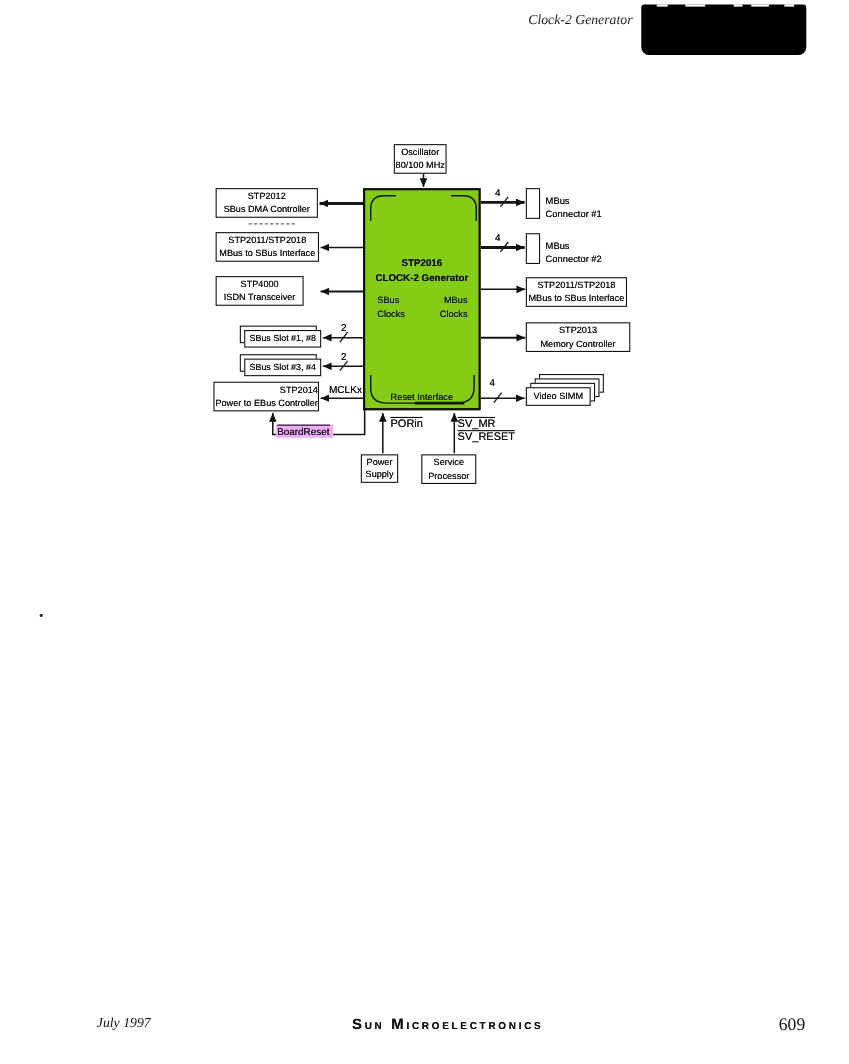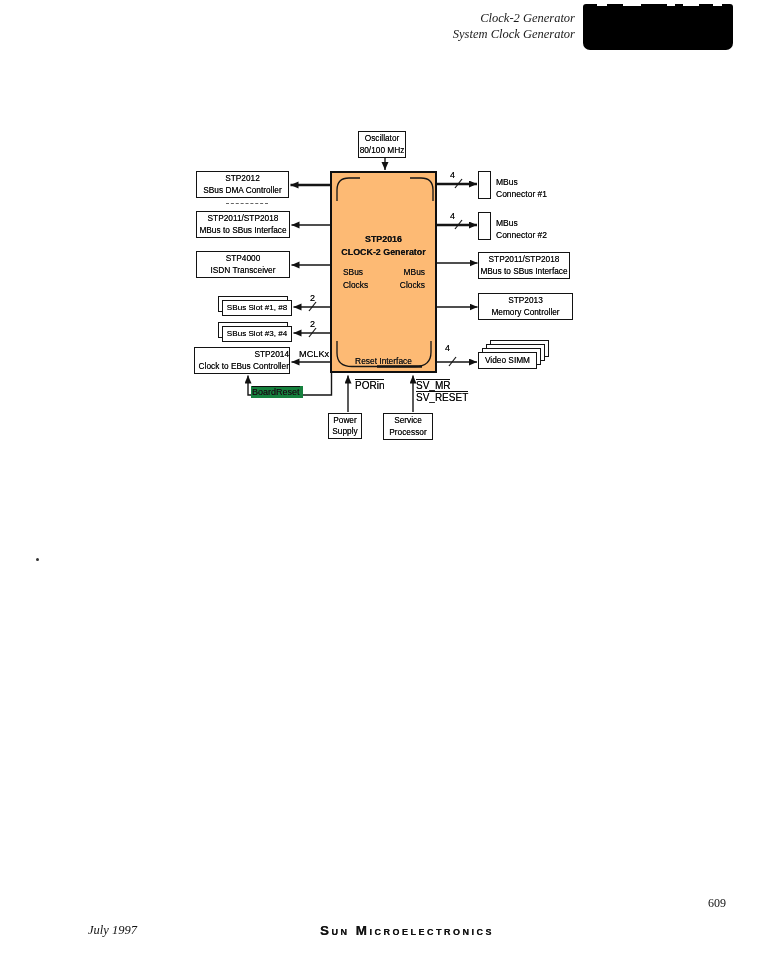--- a/index.html
+++ b/index.html
@@ -7,48 +7,47 @@
         font-family:"Liberation Sans",sans-serif;color:#111;}
   .hdr-titles{position:absolute;left:300px;top:11px;width:275px;text-align:right;
         font-family:"Liberation Serif",serif;font-style:italic;font-size:12.5px;line-height:15.5px;color:#1a1a1a;}
   .black-tab{position:absolute;left:583px;top:4px;width:150px;height:46px;background:#000;border-radius:3px 3px 7px 7px;}
   .black-tab span{position:absolute;top:0;height:2px;background:#fff;display:block;}
   .box{position:absolute;box-sizing:border-box;border:1.8px solid #131313;background:#fff;text-align:center;
        font-size:8.3px;line-height:11.5px;color:#0d0d0d;text-shadow:0 0 0.4px #333;
        display:flex;flex-direction:column;justify-content:center;}
   .box div{white-space:nowrap;}
   .slotbox{font-size:8.1px;}
-  .mainbox{position:absolute;box-sizing:border-box;border:2.5px solid #0f0f0f;background:#fdba74;}
+  .mainbox{position:absolute;box-sizing:border-box;border:2.5px solid #0f0f0f;background:#84cc16;}
   .mainbox .title{position:absolute;left:0;right:0;top:60px;text-align:center;font-weight:bold;font-size:8.9px;line-height:12.5px;text-shadow:0 0 0.4px #333;}
   .mainbox .sbus{position:absolute;left:11px;top:93px;text-align:left;font-size:8.4px;line-height:12.5px;text-shadow:0 0 0.4px #333;}
   .mainbox .mbus{position:absolute;right:10px;top:93px;text-align:right;font-size:8.4px;line-height:12.5px;text-shadow:0 0 0.4px #333;}
   .mainbox .reset{position:absolute;left:0;right:0;top:183px;text-align:center;font-size:8.4px;text-shadow:0 0 0.4px #333;}
   .lbl{position:absolute;font-size:8.5px;line-height:10px;color:#0d0d0d;text-shadow:0 0 0.4px #333;}
   .num{position:absolute;font-size:9px;line-height:10px;color:#0d0d0d;text-shadow:0 0 0.4px #333;}
   .ovl{border-top:1.2px solid #0d0d0d;padding-top:1px;display:inline-block;line-height:9.5px;}
   .sig{position:absolute;font-size:10px;line-height:10px;color:#0d0d0d;text-shadow:0 0 0.4px #333;}
   .caption{position:absolute;left:180px;top:464px;width:412px;text-align:center;
            font-weight:bold;font-size:13px;color:#0c0c0c;text-shadow:0 0 0.4px #333;}
   .footer-date{position:absolute;left:88px;top:923px;font-family:"Liberation Serif",serif;
            font-style:italic;font-size:12.5px;}
   .footer-co{position:absolute;left:320px;top:923px;font-variant:small-caps;font-weight:bold;
            font-size:13.5px;letter-spacing:2.5px;text-shadow:0 0 0.4px #333;}
-  .footer-page{position:absolute;left:708px;top:896px;font-family:"Liberation Serif",serif;font-size:12px;}
+  .footer-page{position:absolute;left:708px;top:923px;font-family:"Liberation Serif",serif;font-size:16px;}
   svg{position:absolute;left:0;top:0;}
   .artifact-dash{position:absolute;border-top:1px dashed #666;}
   .dot{position:absolute;width:3px;height:3px;background:#333;border-radius:50%;}
 </style>
 </head>
 <body>
 
 <div class="page">
 
   <div class="hdr-titles">
     <div>Clock-2 Generator</div>
-    <div>System Clock Generator</div>
   </div>
   <div class="black-tab">
     <span style="left:14px;width:10px;"></span>
     <span style="left:40px;width:18px;"></span>
     <span style="left:84px;width:8px;"></span>
     <span style="left:100px;width:16px;"></span>
     <span style="left:130px;width:9px;"></span>
   </div>
 
   <svg width="772" height="500">
@@ -113,37 +112,37 @@
 
   <div class="box" style="left:196px;top:171px;width:93px;height:27px;">
     <div>STP2012</div>
     <div>SBus DMA Controller</div>
   </div>
   <div class="artifact-dash" style="left:226px;top:203px;width:42px;"></div>
   <div class="box" style="left:196px;top:211px;width:94px;height:27px;">
     <div>STP2011/STP2018</div>
     <div>MBus to SBus Interface</div>
   </div>
-  <div class="box" style="left:196px;top:251px;width:94px;height:27px;">
+  <div class="box" style="left:196px;top:251px;width:80px;height:27px;">
     <div>STP4000</div>
     <div>ISDN Transceiver</div>
   </div>
 
   <div class="box" style="left:218px;top:296px;width:70px;height:16px;"></div>
   <div class="box slotbox" style="left:222px;top:300px;width:70px;height:16px;">
     <div>SBus Slot #1, #8</div>
   </div>
   <div class="box" style="left:218px;top:322px;width:70px;height:16px;"></div>
   <div class="box slotbox" style="left:222px;top:326px;width:70px;height:16px;">
     <div>SBus Slot #3, #4</div>
   </div>
 
   <div class="box" style="left:194px;top:347px;width:96px;height:27px;text-align:right;">
     <div>STP2014</div>
-    <div>Clock to EBus Controller</div>
+    <div>Power to EBus Controller</div>
   </div>
 
   <div class="box" style="left:478px;top:171px;width:13px;height:28px;"></div>
   <div class="lbl" style="left:496px;top:176px;text-align:left;line-height:12px;">
     <div>MBus</div>
     <div>Connector #1</div>
   </div>
   <div class="box" style="left:478px;top:212px;width:13px;height:28px;"></div>
   <div class="lbl" style="left:496px;top:217px;text-align:left;line-height:12px;">
     <div>MBus</div>
@@ -176,21 +175,21 @@
 
   <div class="num" style="left:450px;top:170px;">4</div>
   <div class="num" style="left:450px;top:211px;">4</div>
   <div class="num" style="left:445px;top:343px;">4</div>
   <div class="num" style="left:310px;top:293px;">2</div>
   <div class="num" style="left:310px;top:319px;">2</div>
   <div class="sig" style="left:299px;top:349px;font-size:9.2px;">MCLKx</div>
   <div class="sig" style="left:355px;top:379px;"><span class="ovl">PORin</span></div>
   <div class="sig" style="left:416px;top:379px;"><span class="ovl">SV_MR</span></div>
   <div class="sig" style="left:416px;top:391px;"><span class="ovl">SV_RESET</span></div>
-  <div class="sig" style="left:251px;top:386px;background:#15803d;padding:0 3px 0 1px;font-size:9px;"><span class="ovl">BoardReset</span></div>
+  <div class="sig" style="left:251px;top:386px;background:#f0abfc;padding:0 3px 0 1px;font-size:9px;"><span class="ovl">BoardReset</span></div>
 
 
   <div class="dot" style="left:36px;top:558px;"></div>
 
   <div class="footer-date">July 1997</div>
   <div class="footer-co">Sun Microelectronics</div>
   <div class="footer-page">609</div>
 </div>
 
 </body></html>

